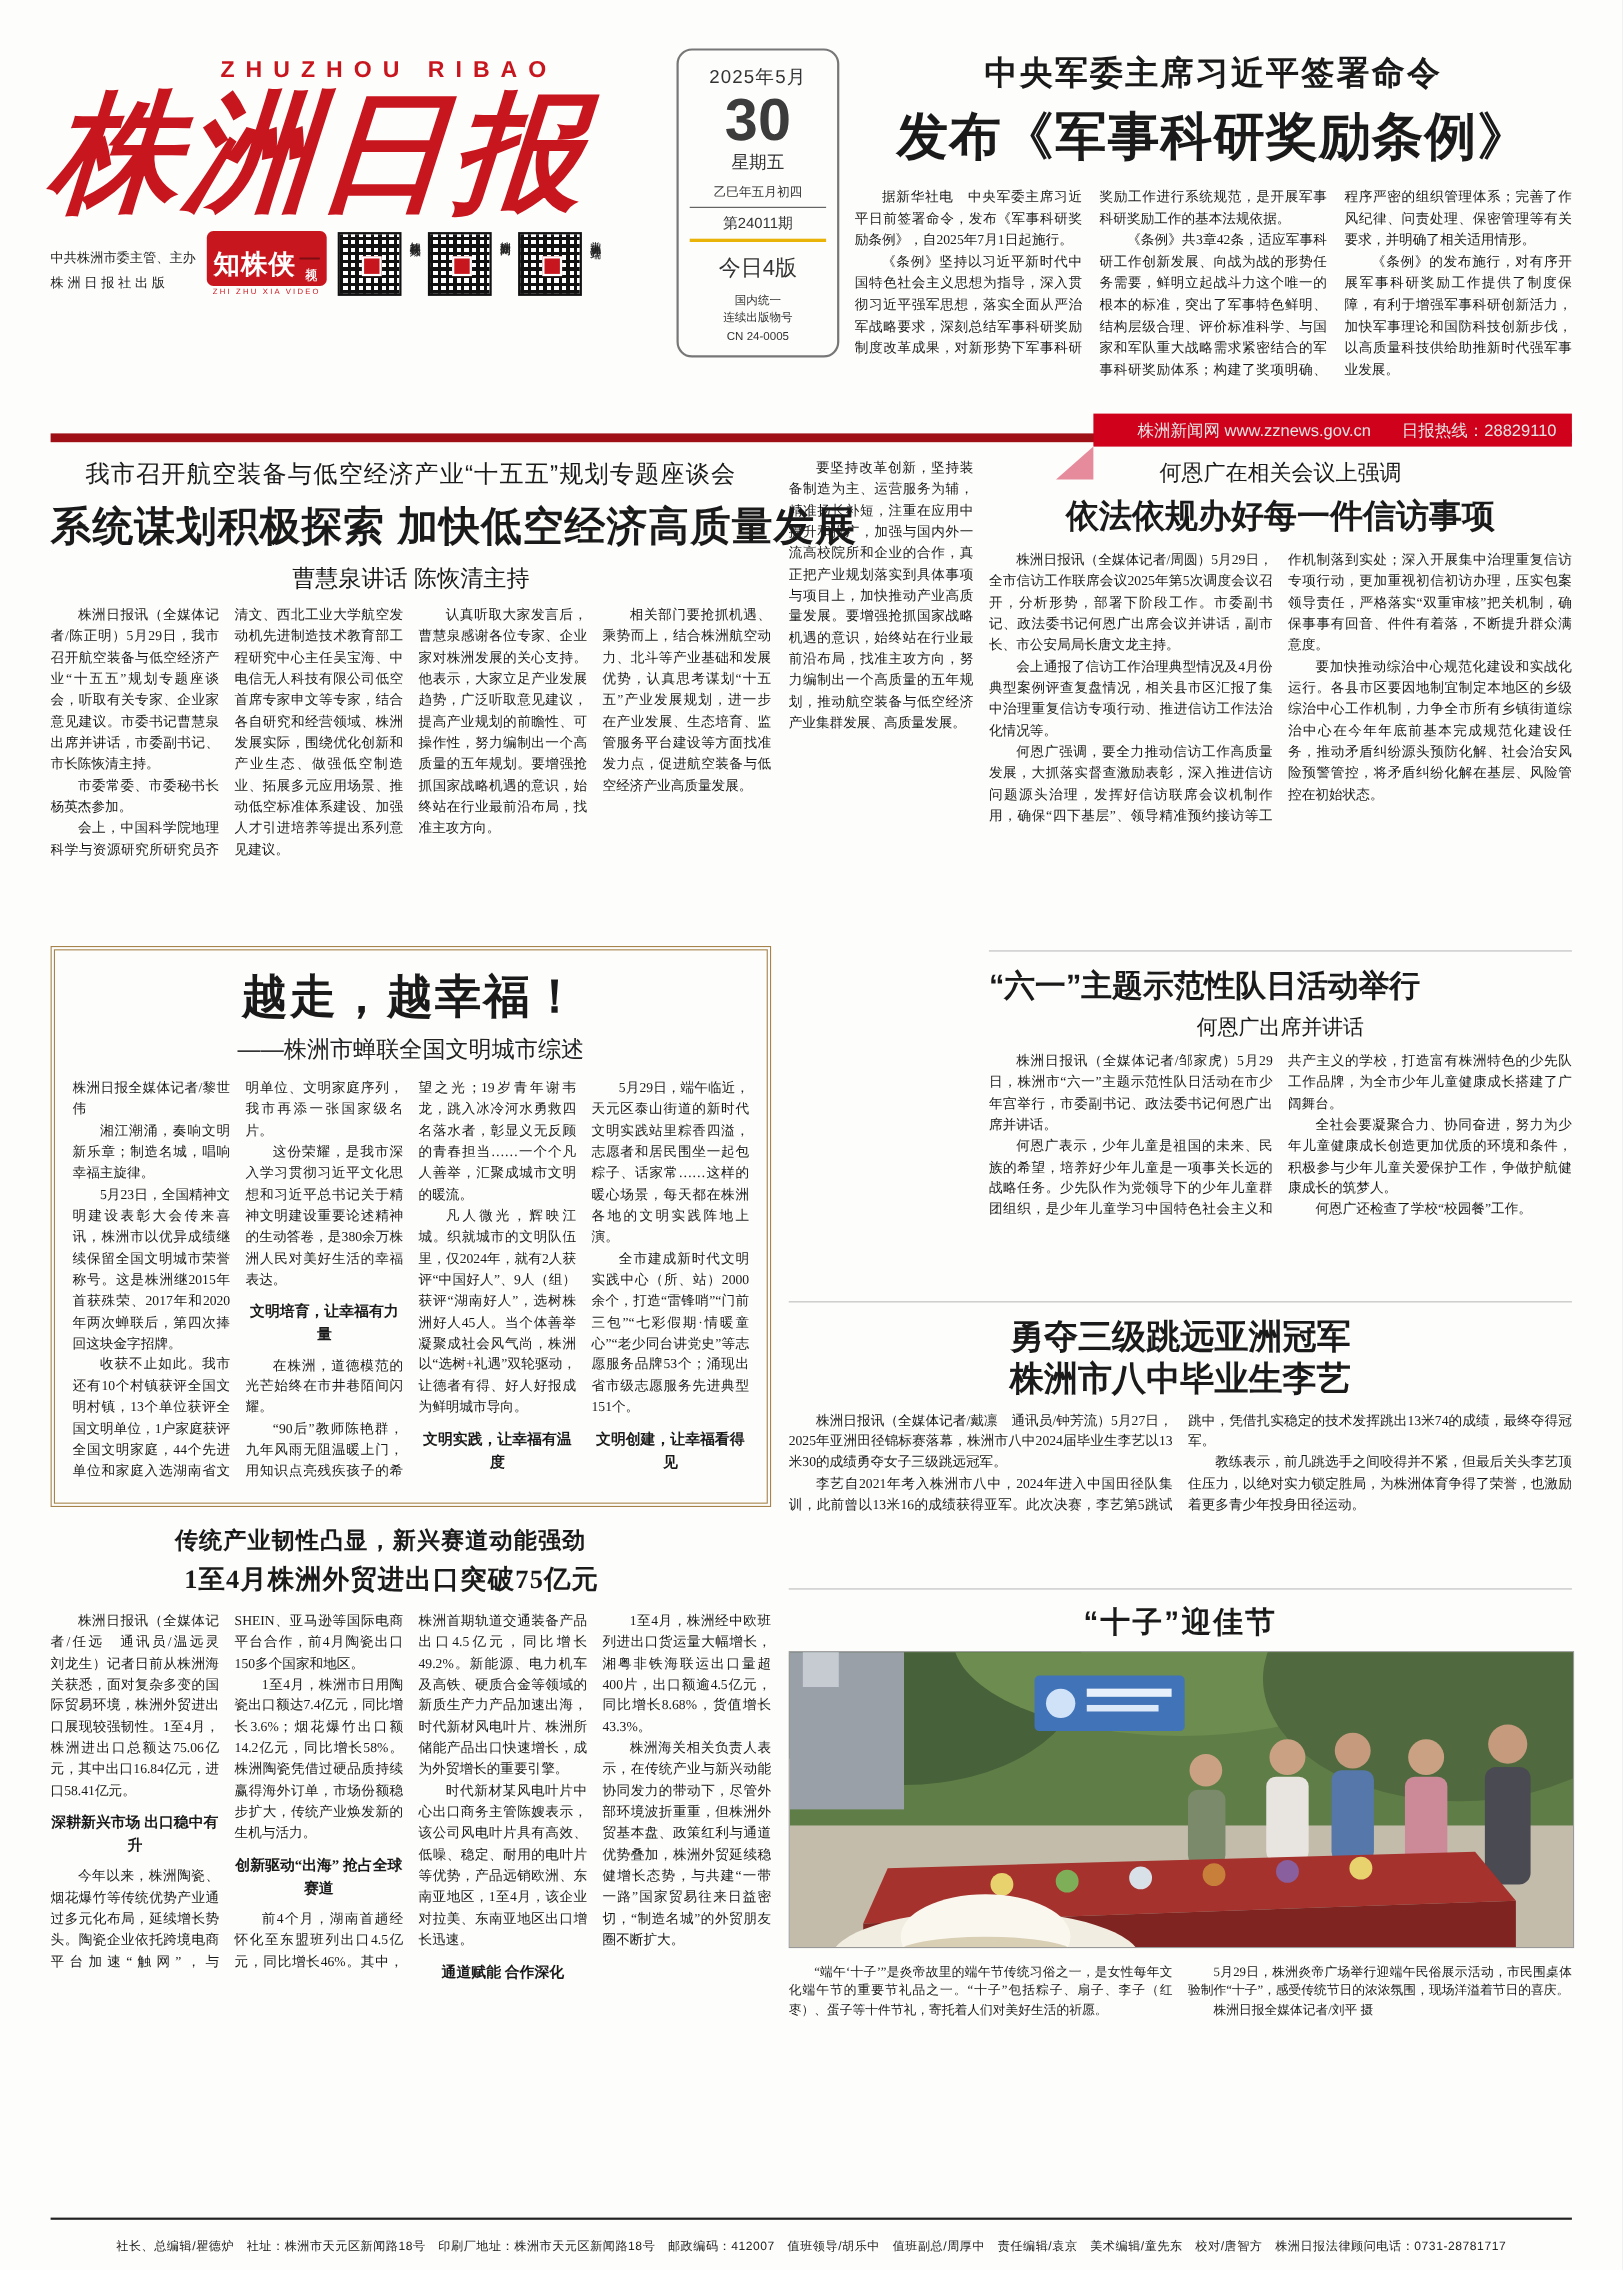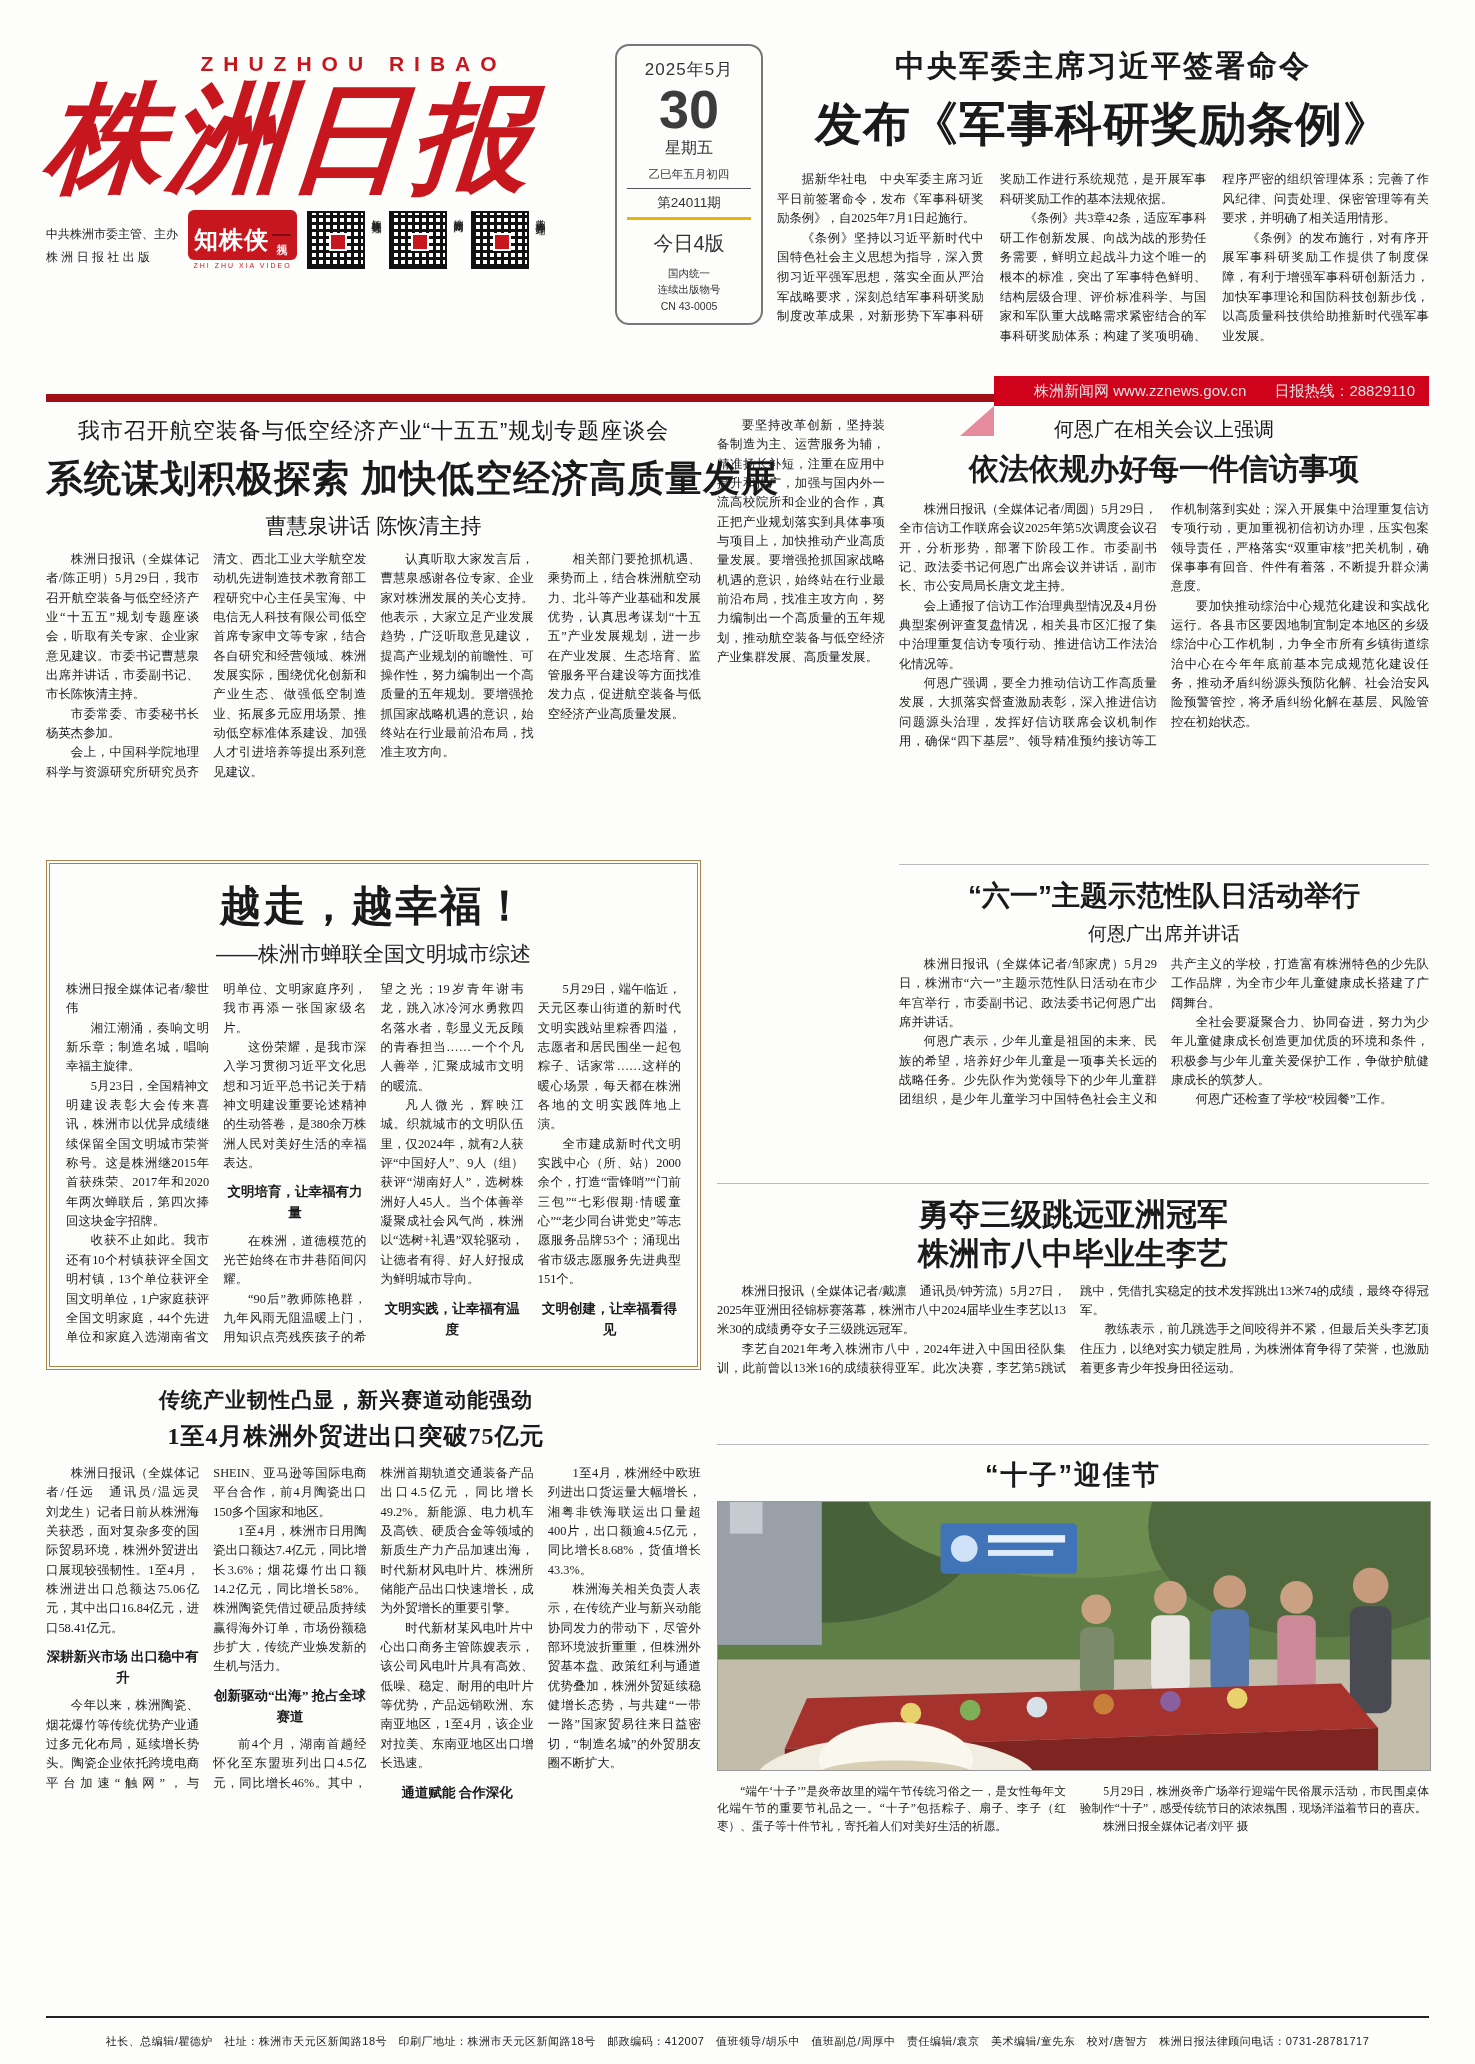--- a/index.html
+++ b/index.html
@@ -75,21 +75,21 @@
   .tr-headline{font-family:"Liberation Serif",serif;font-size:24px;font-weight:900;text-align:center;
                width:620px;margin-top:6px;letter-spacing:1px;white-space:nowrap;}
   .tr-body{margin-top:12px;height:540px;}
   
   .rz-row{display:flex;gap:14px;}
   .contcol{flex:0 0 168px;font-size:12.4px;line-height:1.56;text-align:justify;height:688px;overflow:hidden;}
   .rz-stack{flex:1;min-width:0;}
   .xf-kicker{font-size:20px;text-align:center;}
   .xf-headline{font-size:30px;font-weight:900;text-align:center;margin-top:6px;white-space:nowrap;}
   .xf-body{margin-top:10px;height:352px;}
-  .ly-headline{font-size:28px;font-weight:900;text-align:center;white-space:nowrap;}
+  .ly-headline{font-size:28px;font-weight:900;text-align:left;white-space:nowrap;}
   .ly-byline{font-size:19px;text-align:center;margin:6px 0 8px;}
   .ly-body{height:216px;}
   .liyi-headline{font-family:"Liberation Serif",serif;font-size:31px;font-weight:900;text-align:center;line-height:1.25;}
   .liyi-body{margin-top:8px;height:150px;}
   .shizi{margin-top:12px;}
   .sz-title{font-size:27px;font-weight:900;text-align:center;letter-spacing:2px;}
   .sz-photo{margin-top:8px;border:1px solid #999;}
   .sz-caption{margin-top:8px;height:190px;font-size:11.6px;line-height:1.55;}
   .sz-credit{text-indent:2em;}
   
@@ -130,21 +130,21 @@
     <div class="datebox">
       <div class="db-month">2025年5月</div>
       <div class="db-day">30</div>
       <div class="db-week">星期五</div>
       <div class="db-lunar">乙巳年五月初四</div>
       <div class="db-issue">第24011期</div>
       <div class="db-pages">今日4版</div>
       <div class="db-issn">
         <div>国内统一</div>
         <div>连续出版物号</div>
-        <div>CN 43-0005</div>
+        <div>CN 24-0005</div>
       </div>
     </div>
 
     <div class="top-story">
       <div class="ts-kicker">中央军委主席习近平签署命令</div>
       <div class="ts-headline">发布《军事科研奖励条例》</div>
       <div class="ts-body serif">
         <p>据新华社电　中央军委主席习近平日前签署命令，发布《军事科研奖励条例》，自2025年7月1日起施行。</p>
         <p>《条例》坚持以习近平新时代中国特色社会主义思想为指导，深入贯彻习近平强军思想，落实全面从严治军战略要求，深刻总结军事科研奖励制度改革成果，对新形势下军事科研奖励工作进行系统规范，是开展军事科研奖励工作的基本法规依据。</p>
         <p>《条例》共3章42条，适应军事科研工作创新发展、向战为战的形势任务需要，鲜明立起战斗力这个唯一的根本的标准，突出了军事特色鲜明、结构层级合理、评价标准科学、与国家和军队重大战略需求紧密结合的军事科研奖励体系；构建了奖项明确、程序严密的组织管理体系；完善了作风纪律、问责处理、保密管理等有关要求，并明确了相关适用情形。</p>

